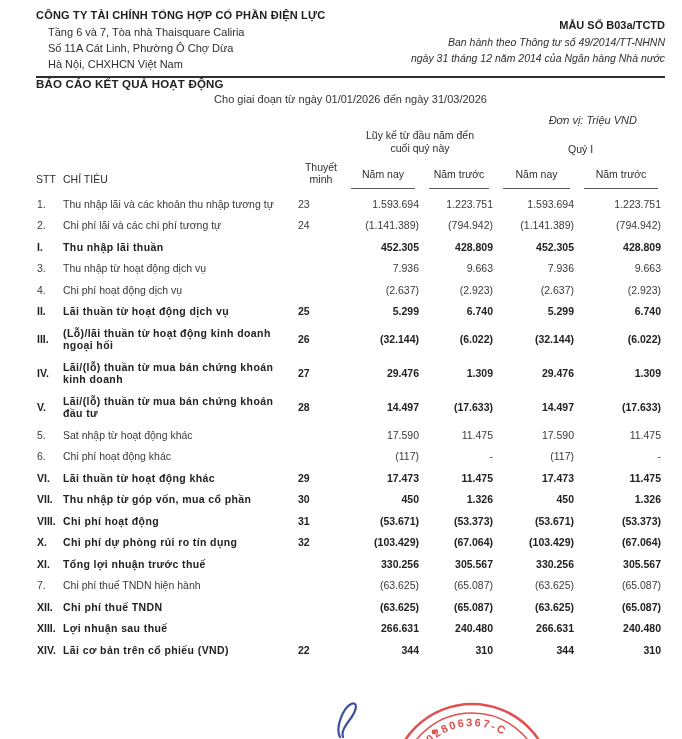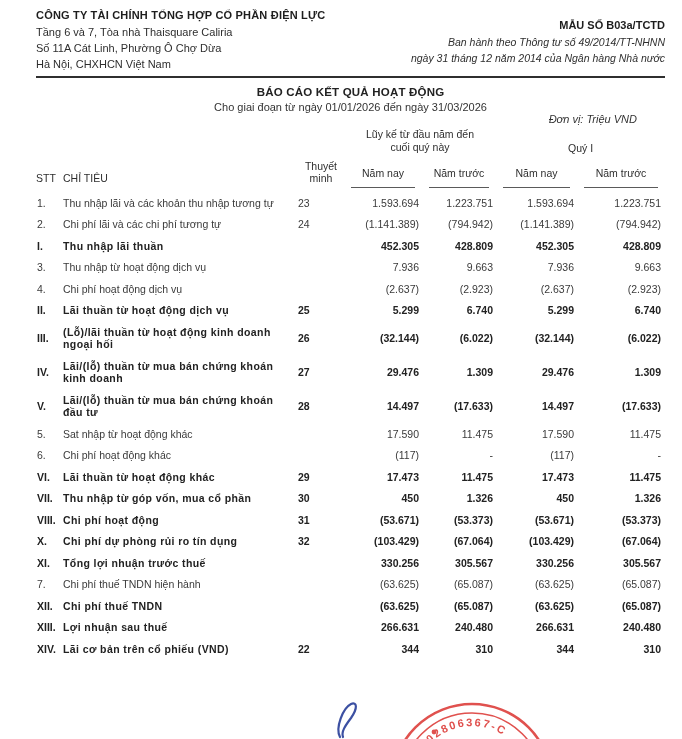--- a/index.html
+++ b/index.html
@@ -10,30 +10,30 @@
     background:#ffffff;
     font-family:"Liberation Sans", sans-serif;
     color:#3a3a3a;
     overflow:hidden;
     padding:9px 17px 0 36px;
     border-radius:30px;
   }
   
   .doc-header { display:flex; justify-content:space-between; align-items:flex-start; }
   .company-name { font-size:11px; font-weight:bold; color:#1d1d1d; letter-spacing:0.2px; margin-bottom:3px; }
-  .company-line { font-size:11px; line-height:16px; color:#2e2e2e; }
+  .company-line { font-size:11px; line-height:16px; color:#2e2e2e;margin-left:12px; }
   .form-info { text-align:right; padding-top:10px; }
   .form-code { font-size:11px; font-weight:bold; color:#1d1d1d; margin-bottom:3px; }
   .form-line { font-size:10.5px; line-height:16px; color:#2e2e2e;font-style:italic; }
   .header-rule { border-top:2px solid #2f2f2f; margin-top:4px; }
 
   
-  .title { text-align:center; font-size:11.5px; font-weight:bold; color:#222; margin-top:8px; letter-spacing:0.2px; }
+  .title { text-align:left; font-size:11.5px; font-weight:bold; color:#222; margin-top:0; letter-spacing:0.2px; }
   .subtitle { text-align:center; font-size:11px; color:#333; margin-top:3px; }
-  .unit { text-align:right; font-size:11px; font-style:italic; color:#333; padding-right:28px; }
+  .unit { text-align:right; font-size:11px; font-style:italic; color:#333; margin-top:9px; padding-right:28px; }
 
   
   table { width:100%; border-collapse:collapse; table-layout:fixed; margin-top:1px; }
   col.c-stt{width:27px} col.c-label{width:235px} col.c-note{width:46px}
   col.c-v1{width:78px} col.c-v2{width:74px} col.c-v3{width:81px} col.c-v4{width:88px}
 
   thead th { font-weight:normal; font-size:10.5px; color:#2e2e2e; vertical-align:bottom; }
   th.group { text-align:center; line-height:13px; padding:2px 16px 6px 16px; }
   th.group-q { text-align:center; padding-bottom:6px; }
   th.sub-left { text-align:left; padding-bottom:8px; }

